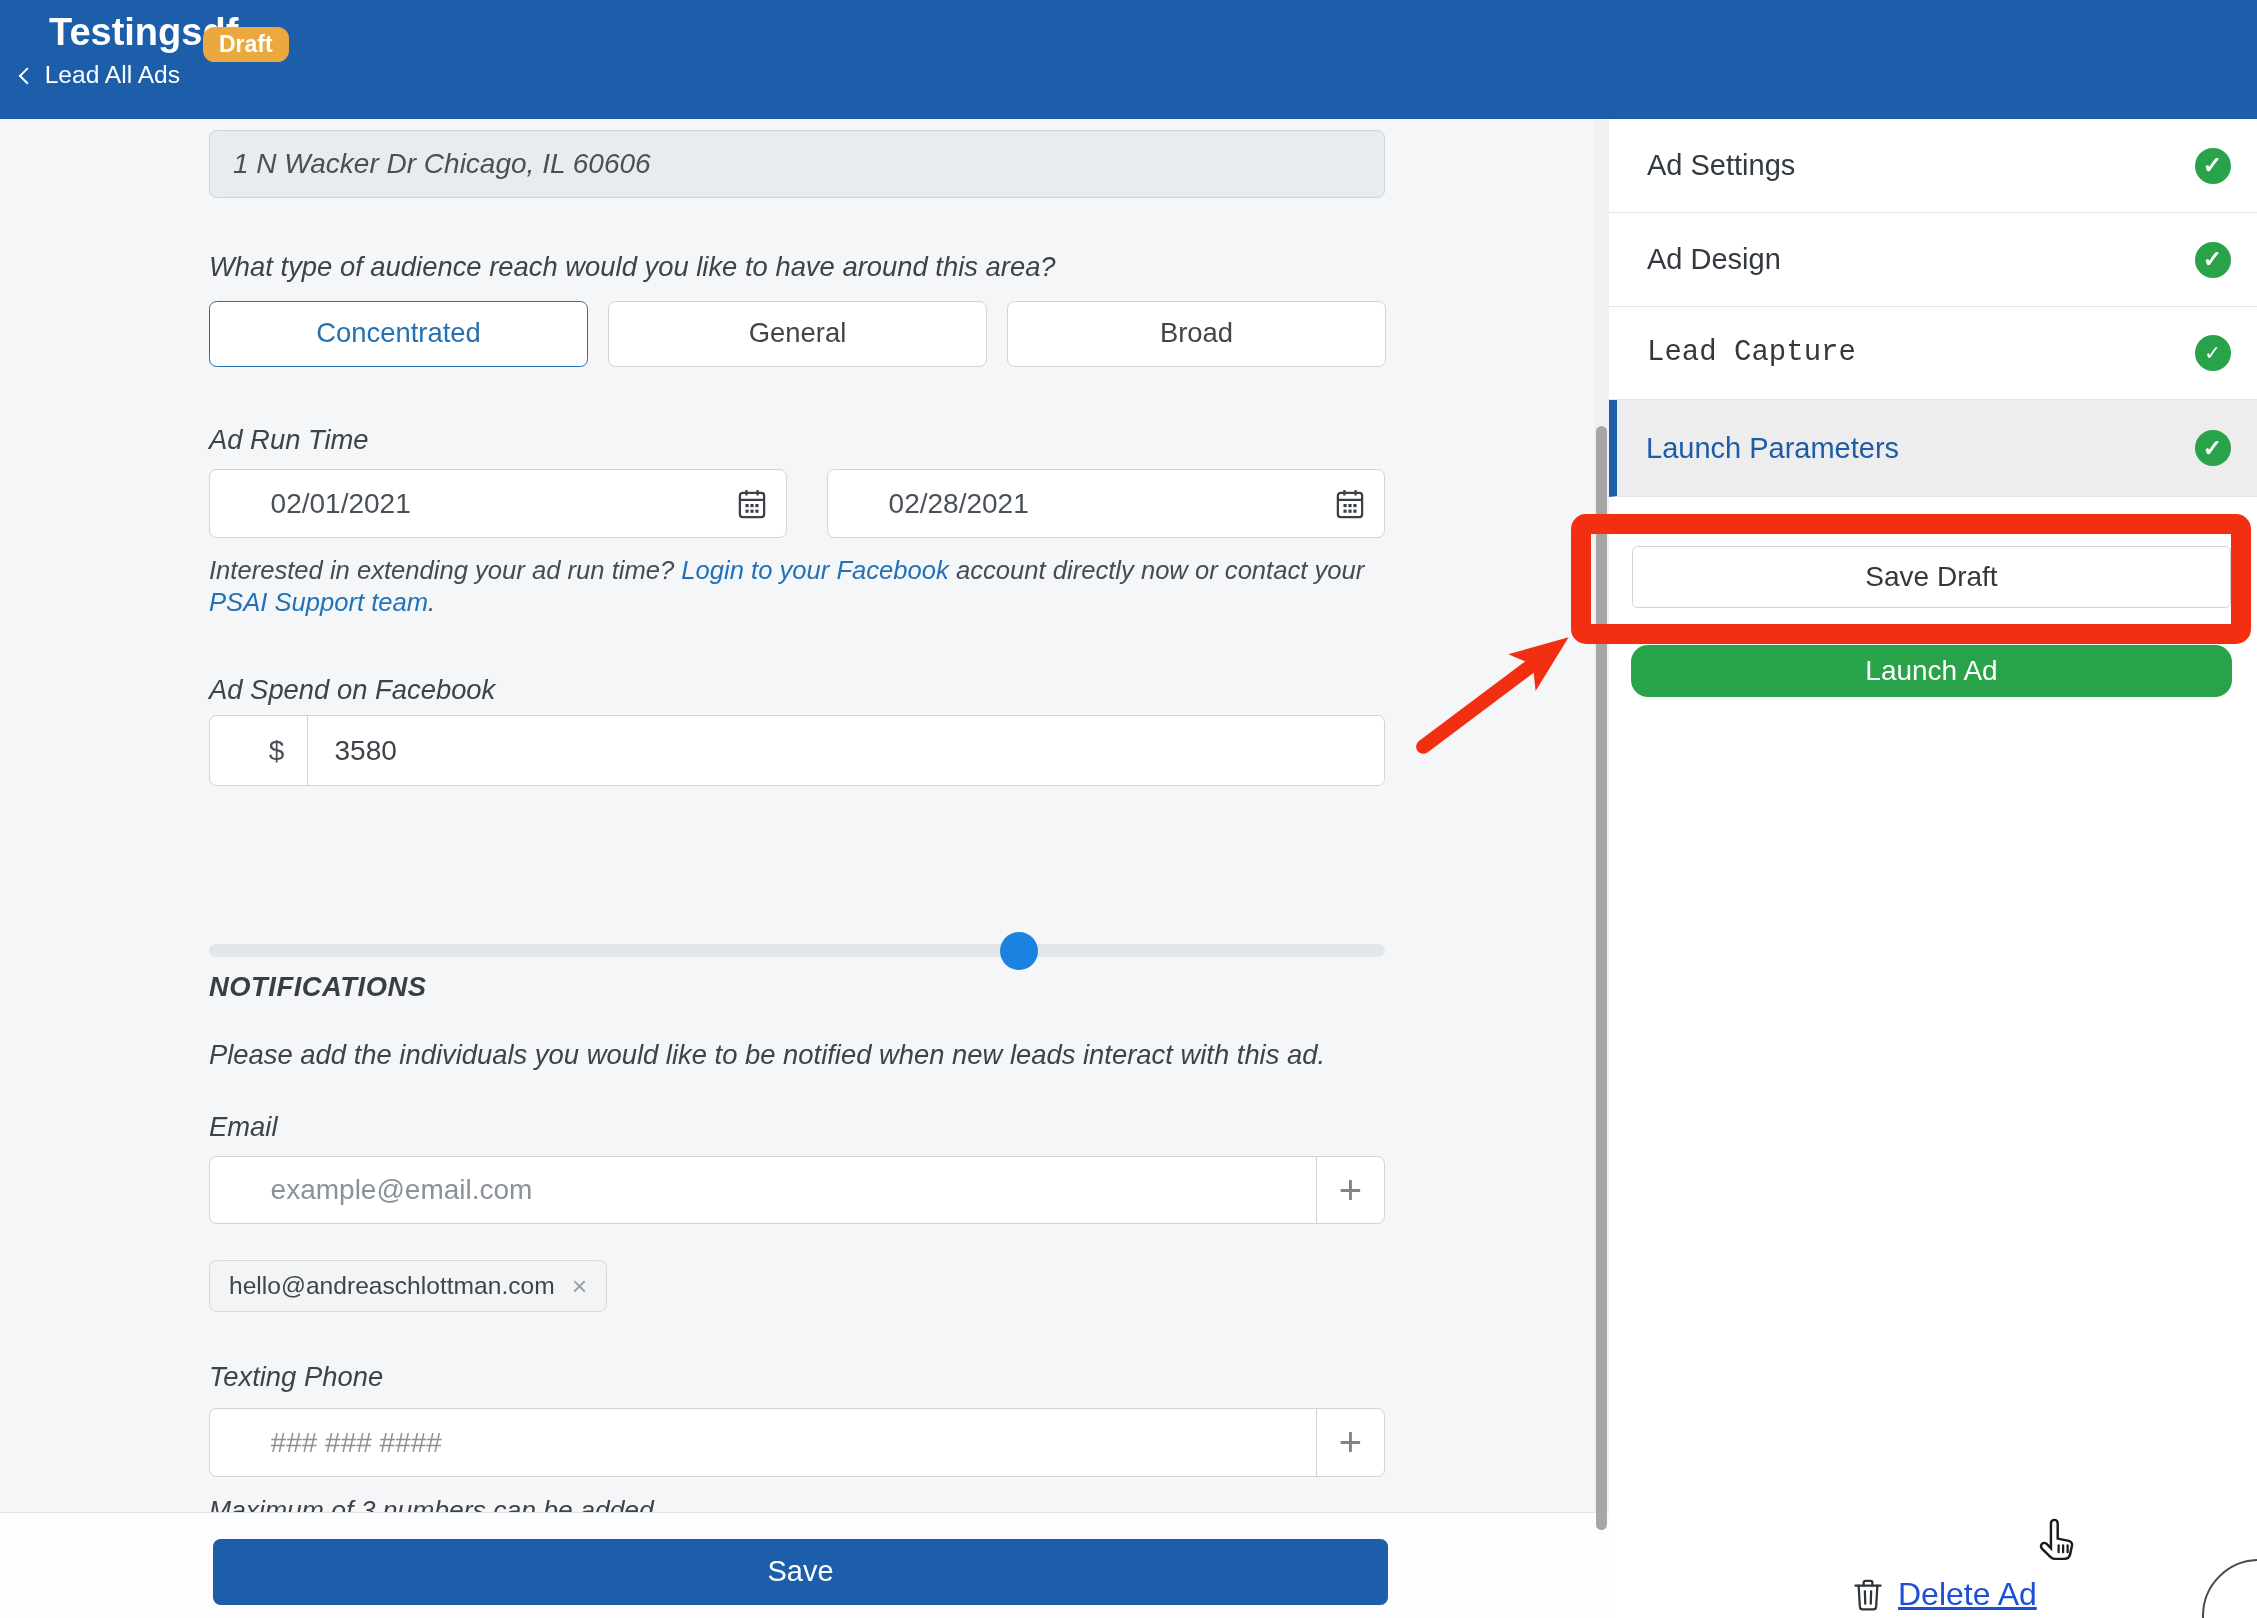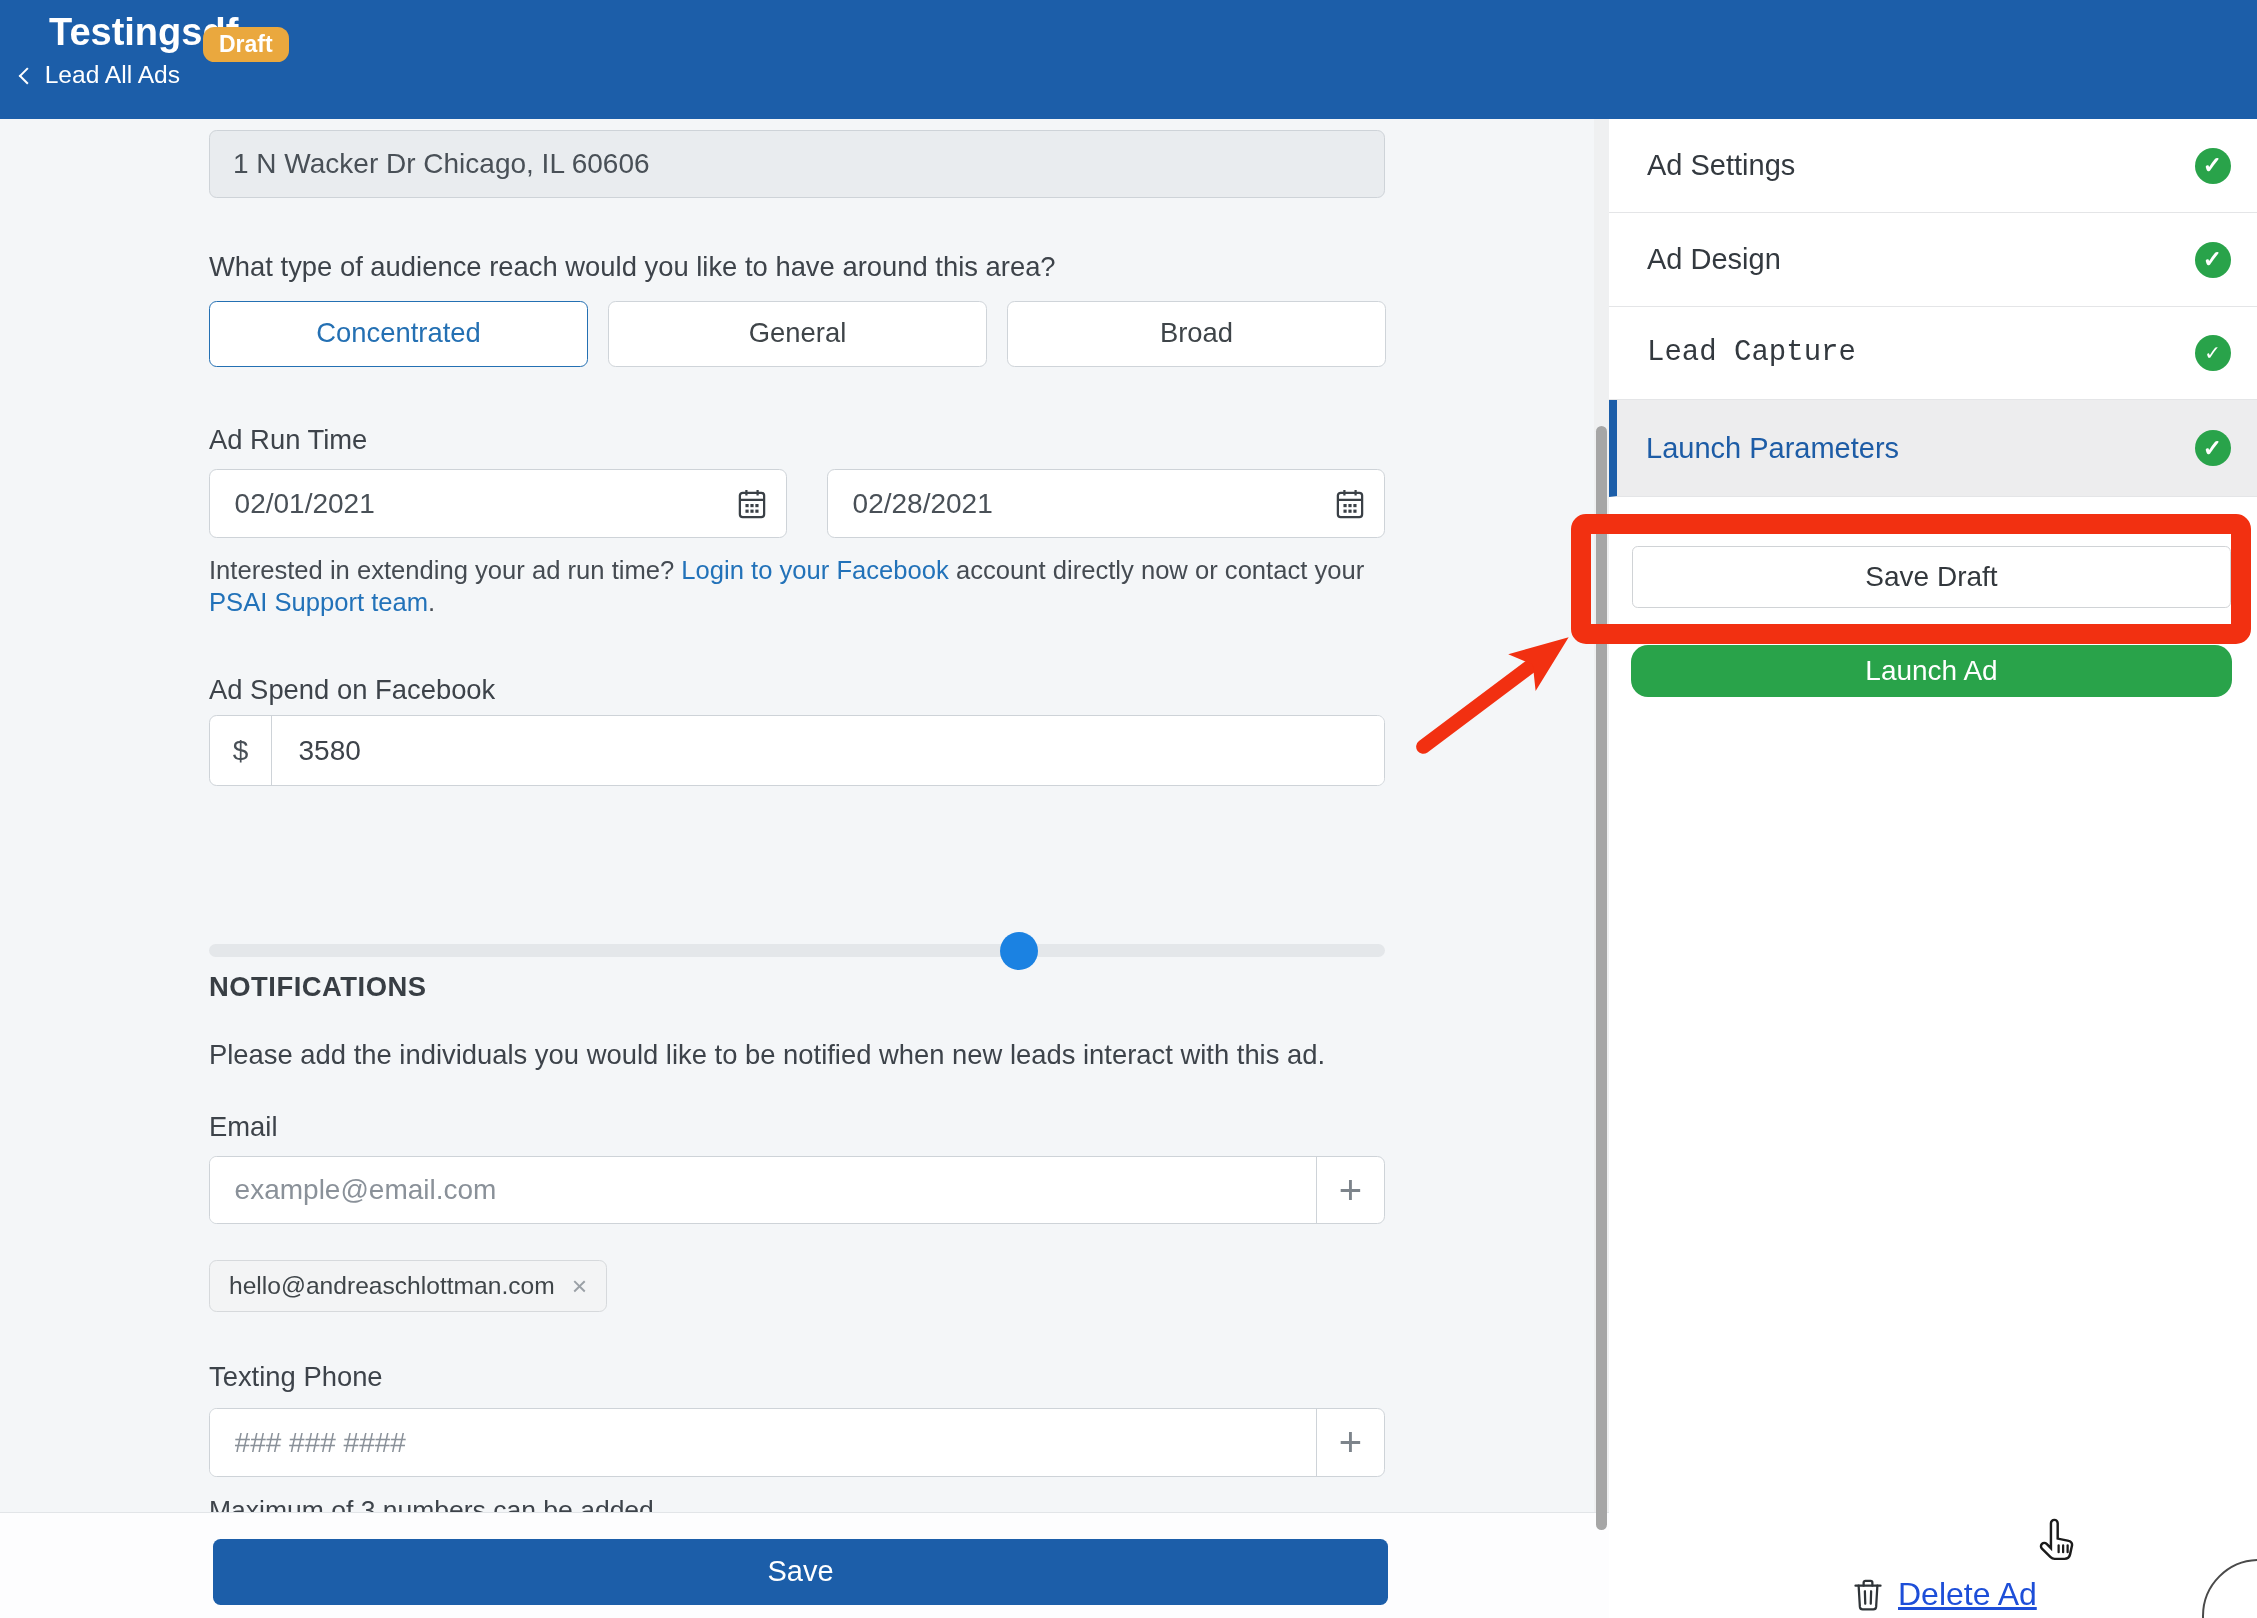--- a/index.html
+++ b/index.html
@@ -9,32 +9,32 @@
   
   .header { position:absolute; left:0; top:0; width:2257px; height:119px; background:#1c5ea9; z-index:4; }
   .title { position:absolute; left:49px; top:11.4px; font-size:38px; font-weight:700; color:#ffffff; }
   .badge { position:absolute; left:203px; top:27.4px; height:35px; padding:0 16px; background:#eaa83e;
            border-radius:11.4px; color:#fff; font-size:23px; font-weight:700; line-height:35px; }
   .backlink { position:absolute; left:21px; top:61px; display:flex; align-items:center; gap:11.4px; color:#fff; font-size:24.6px; cursor:pointer; }
   .chev { width:12.3px; height:12.3px; border-left:2.8px solid #fff; border-bottom:2.8px solid #fff; transform:rotate(45deg); margin-top:1.9px; }
 
   
   .content { position:absolute; left:0; top:119px; width:1609px; height:1499px; background:#f4f6f8; z-index:1; }
-  .abs { position:absolute; }
+  .abs { position:absolute;font-style:italic; }
   .label { font-size:27.4px; color:#3d434a; }
   .boldhead { font-size:27.4px; font-weight:700; color:#383e44; letter-spacing:0.5px; }
 
   .address { left:209px; top:11.4px; width:1176px; height:68px; background:#e9ecef; border:0.9px solid #ced3d8;
              border-radius:7.6px; font-size:28px; color:#495057; line-height:66px; padding-left:23px; }
 
   .aud-btn { position:absolute; top:182px; height:66px; width:379px; background:#fff; border:0.9px solid #cfd4d9;
              border-radius:7.6px; font-size:27.4px; color:#3f4549; text-align:center; line-height:62px; cursor:pointer; }
   .aud-btn.selected { border:1.9px solid #2470b3; color:#2470b3; }
 
-  .inputbox { position:absolute; background:#fff; border:0.9px solid #ced3d8; border-radius:7.6px; display:flex; align-items:stretch; overflow:hidden; }
+  .inputbox { position:absolute; background:#fff; border:0.9px solid #ced3d8; border-radius:7.6px; display:flex; align-items:stretch; overflow:hidden;padding-left:36px; }
   .dateval { flex:1; font-size:28px; color:#495057; line-height:67px; padding-left:24.6px; }
   .calwrap { width:68px; display:flex; align-items:center; justify-content:center; }
 
   .note { left:209px; top:435px; width:1183px; font-size:25.6px; line-height:32px; color:#454b52; }
   .note a { color:#2272b9; text-decoration:none; cursor:pointer; }
 
   .dollar { width:62px; border-right:0.9px solid #ced3d8; display:flex; align-items:center; justify-content:center;
             font-size:28px; color:#495057; }
   .spendinput { flex:1; border:none; outline:none; font-size:28px; color:#3d434a; padding-left:26.5px; font-family:"Liberation Sans",sans-serif; }
 

